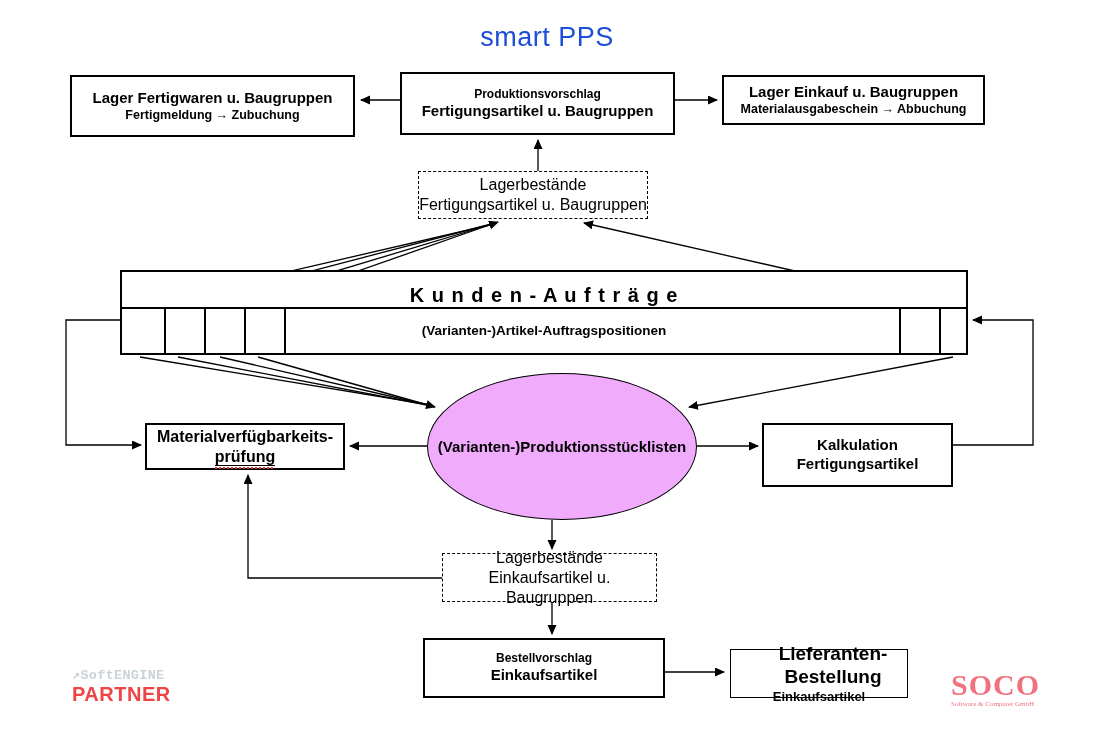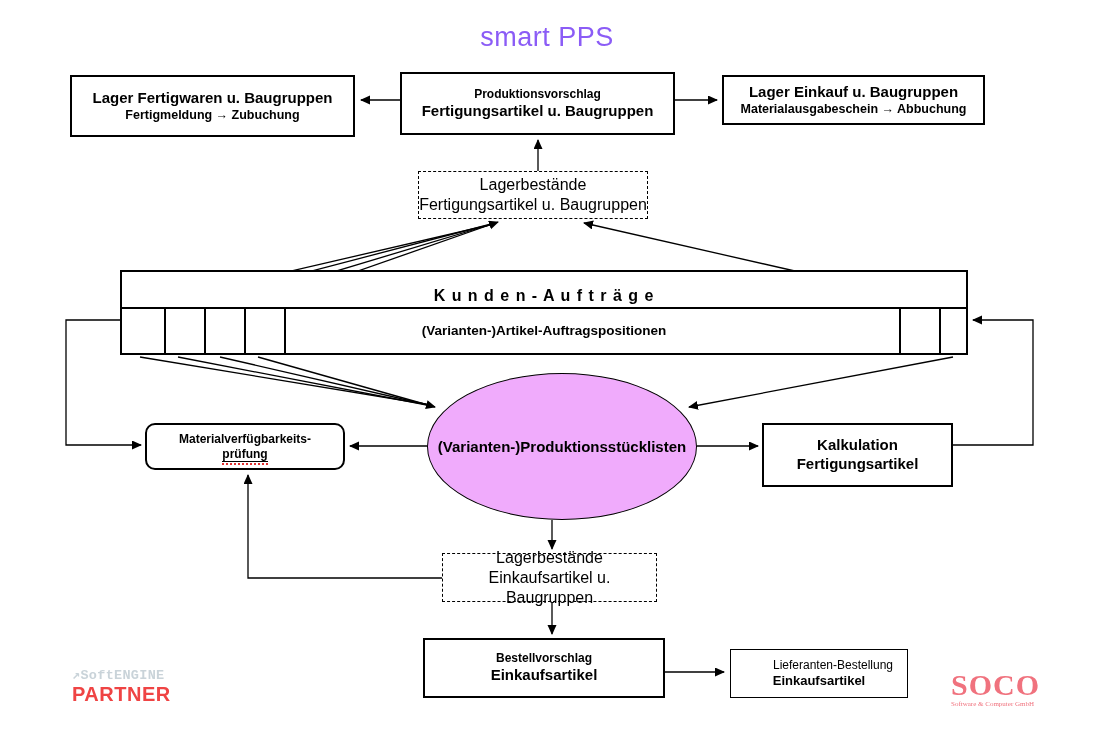--- a/index.html
+++ b/index.html
@@ -17,21 +17,21 @@
   .box.dashed{border:1px dashed #000;}
   .t-lg{font-weight:bold;font-size:12px;}
   .t-md{font-weight:bold;font-size:15px;}
   .t-sm{font-weight:bold;font-size:12.5px;}
   .t-reg{font-weight:normal;font-size:16px;}
 
   
   .kunden{left:120px;top:270px;width:848px;height:85px;display:block;}
   .kunden-header{position:absolute;top:0;left:0;right:0;height:47px;
     display:flex;align-items:center;justify-content:center;
-    font-weight:bold;font-size:16px;letter-spacing:1px;}
+    font-weight:bold;font-size:20px;letter-spacing:1px;}
   .kunden-inner{position:absolute;top:35px;left:0;right:0;bottom:0;
     border-top:2px solid #000;}
   .kunden-positions{position:absolute;inset:0;display:flex;align-items:center;
     justify-content:center;font-weight:bold;font-size:13.5px;}
   .cell-div{position:absolute;top:0;bottom:0;width:1.5px;background:#000;}
 
   .ellipse{position:absolute;left:427px;top:373px;width:270px;height:147px;
     background:#f0abfc;border:1.5px solid #000;border-radius:50%;box-sizing:border-box;
     display:flex;flex-direction:row;align-items:center;justify-content:center;
     text-align:center;font-weight:bold;font-size:15px;line-height:1.3;}
@@ -84,21 +84,21 @@
 
     <polyline points="953,445 1033,445 1033,320 973,320" marker-end="url(#arr)"></polyline>
     <polyline points="122,320 66,320 66,445 141,445" marker-end="url(#arr)"></polyline>
 
     <line x1="552" y1="520" x2="552" y2="549" marker-end="url(#arr)"></line>
     <polyline points="442,578 248,578 248,475" marker-end="url(#arr)"></polyline>
     <line x1="552" y1="602" x2="552" y2="634" marker-end="url(#arr)"></line>
     <line x1="665" y1="672" x2="724" y2="672" marker-end="url(#arr)"></line>
   </svg>
 
-  <div class="title" style="color: #8b5cf6;">smart PPS</div>
+  <div class="title" style="color: #1d4ed8;">smart PPS</div>
 
   <div class="box" style="left:70px;top:75px;width:285px;height:62px;">
     <div class="t-md">Lager Fertigwaren u. Baugruppen</div>
     <div class="t-sm">Fertigmeldung → Zubuchung</div>
   </div>
 
   <div class="box" style="left:400px;top:72px;width:275px;height:63px;">
     <div class="t-lg">Produktionsvorschlag</div>
     <div class="t-md">Fertigungsartikel u. Baugruppen</div>
   </div>
@@ -124,42 +124,42 @@
       <span class="cell-div" style="left:817px"></span>
       <div class="kunden-positions">(Varianten-)Artikel-Auftragspositionen</div>
     </div>
   </div>
 
   <div class="ellipse">
     <div>(Varianten-)</div>
     <div>Produktionsstücklisten</div>
   </div>
 
-  <div class="box" style="left:145px;top:423px;width:200px;height:47px;font-size:12px;font-weight:bold;border-radius:10px;">
+  <div class="box" style="left:145px;top:423px;width:200px;height:47px;font-size:16px;font-weight:bold;">
     <div>Materialverfügbarkeits-</div>
     <div><span class="spell">prüfung</span></div>
   </div>
 
   <div class="box" style="left:762px;top:423px;width:191px;height:64px;">
     <div class="t-md">Kalkulation</div>
     <div class="t-md">Fertigungsartikel</div>
   </div>
 
   <div class="box dashed" style="left:442px;top:553px;width:215px;height:49px;">
     <div class="t-reg">Lagerbestände</div>
     <div class="t-reg">Einkaufsartikel u. Baugruppen</div>
   </div>
 
   <div class="box" style="left:423px;top:638px;width:242px;height:60px;">
     <div class="t-lg">Bestellvorschlag</div>
     <div class="t-md">Einkaufsartikel</div>
   </div>
 
   <div class="box" style="left:730px;top:649px;width:178px;height:49px;border-width:1.5px;">
-    <div style="font-weight:normal;font-size:12px;margin-left:28px;">Lieferanten-Bestellung</div>
+    <div style="font-weight:bold;font-size:19px;margin-left:28px;">Lieferanten-Bestellung</div>
     <div style="font-weight:bold;font-size:13px;">Einkaufsartikel</div>
   </div>
 
   <div class="logo-softengine">
     <div class="se-top" style="color: rgb(201, 211, 217); font-family: Liberation Mono, monospace;">
       <span>↗</span><span>SoftENGINE</span>
     </div>
     <div class="se-bottom" style="color: #ef4444;">PARTNER</div>
   </div>
 

